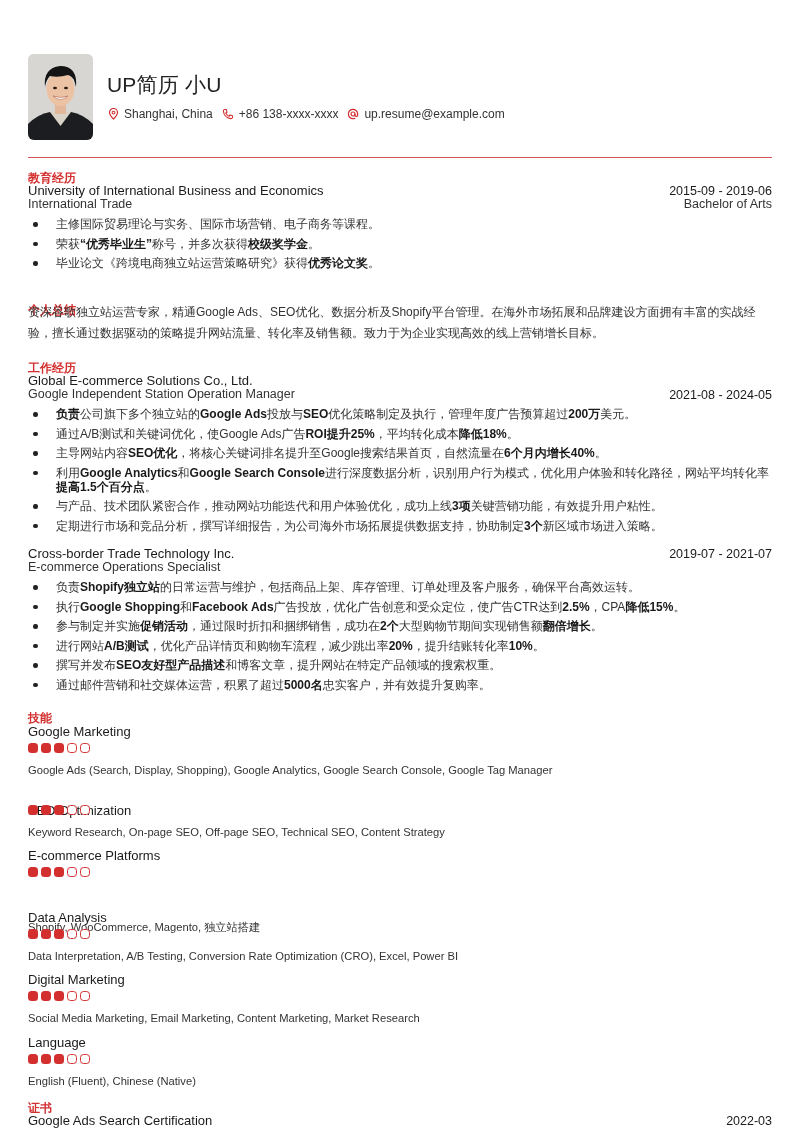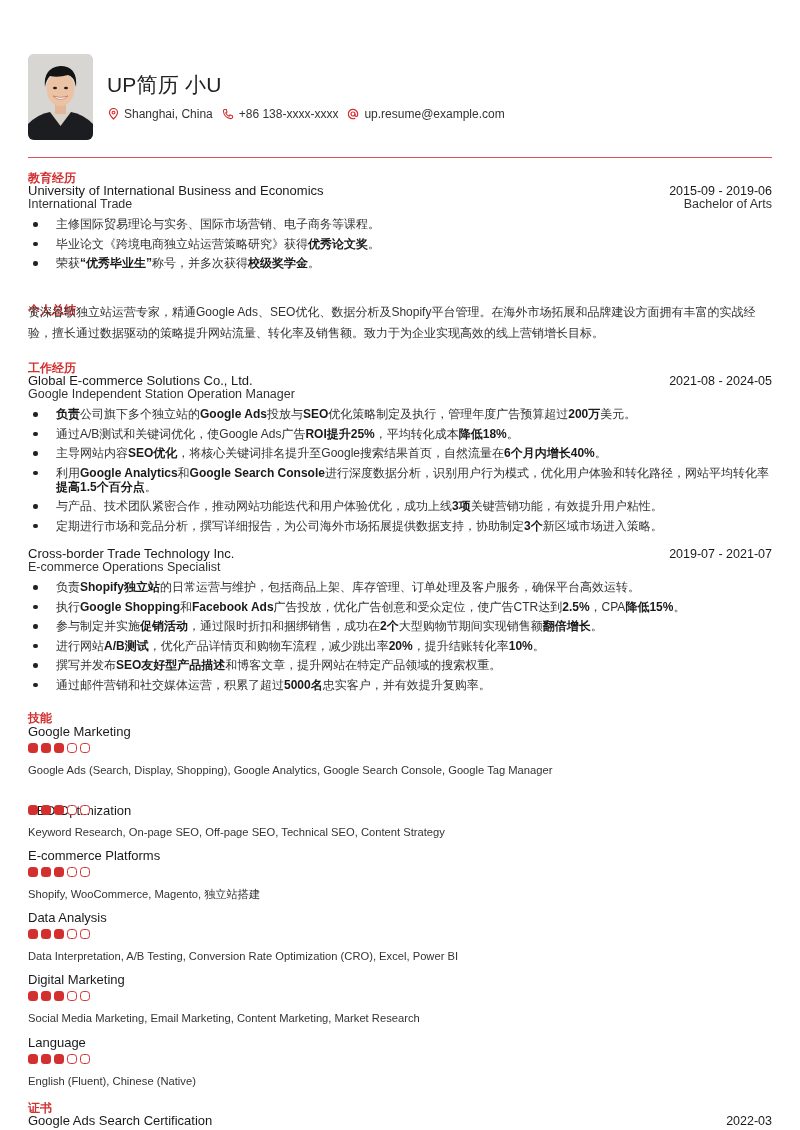--- a/index.html
+++ b/index.html
@@ -95,29 +95,29 @@
   <div class="row" style="top:184px;">
     <span class="org">University of International Business and Economics</span>
     <span class="date">2015-09 - 2019-06</span>
   </div>
   <div class="row" style="top:197px;">
     <span class="sub">International Trade</span>
     <span class="sub">Bachelor of Arts</span>
   </div>
   <ul class="bullets" style="top:217px;">
       <li><span>主修国际贸易理论与实务、国际市场营销、电子商务等课程。</span></li>
+      <li><span>荣获</span><b>“优秀毕业生”</b><span>称号，并多次获得</span><b>校级奖学金</b><span>。</span></li>
       <li><span>毕业论文《跨境电商独立站运营策略研究》获得</span><b>优秀论文奖</b><span>。</span></li>
-      <li><span>荣获</span><b>“优秀毕业生”</b><span>称号，并多次获得</span><b>校级奖学金</b><span>。</span></li>
     </ul>
 
   <div class="section-title" style="top:303px;">个人总结</div>
   <div class="summary" style="top:302px;">资深谷歌独立站运营专家，精通Google Ads、SEO优化、数据分析及Shopify平台管理。在海外市场拓展和品牌建设方面拥有丰富的实战经验，擅长通过数据驱动的策略提升网站流量、转化率及销售额。致力于为企业实现高效的线上营销增长目标。</div>
 
   <div class="section-title" style="top:361px;">工作经历</div>
-  <div class="row" style="top:374px;">
+  <div class="row" style="top:374px;flex-direction:column;">
     <span class="org">Global E-commerce Solutions Co., Ltd.</span>
     <span class="date">2021-08 - 2024-05</span>
   </div>
   <div class="row" style="top:387px;">
     <span class="sub">Google Independent Station Operation Manager</span>
   </div>
   <ul class="bullets" style="top:407px;">
       <li><b>负责</b><span>公司旗下多个独立站的</span><b>Google Ads</b><span>投放与</span><b>SEO</b><span>优化策略制定及执行，管理年度广告预算超过</span><b>200万</b><span>美元。</span></li>
       <li><span>通过A/B测试和关键词优化，使Google Ads广告</span><b>ROI提升25%</b><span>，平均转化成本</span><b>降低18%</b><span>。</span></li>
       <li><span>主导网站内容</span><b>SEO优化</b><span>，将核心关键词排名提升至Google搜索结果首页，自然流量在</span><b>6个月内增长40%</b><span>。</span></li>
@@ -163,21 +163,21 @@
       </div>
       <div class="skill-desc" style="top: 825px;">Keyword Research, On-page SEO, Off-page SEO, Technical SEO, Content Strategy</div>
       <div class="skill-name" style="top: 848px;">E-commerce Platforms</div>
       <div class="dots" style="top: 867px;">
         <span class="dot on"></span>
         <span class="dot on"></span>
         <span class="dot on"></span>
         <span class="dot off"></span>
         <span class="dot off"></span>
       </div>
-      <div class="skill-desc" style="top: 887px;">Shopify, WooCommerce, Magento, 独立站搭建</div>
+      <div class="skill-desc" style="top: 920px;">Shopify, WooCommerce, Magento, 独立站搭建</div>
       <div class="skill-name" style="top: 910px;">Data Analysis</div>
       <div class="dots" style="top: 929px;">
         <span class="dot on"></span>
         <span class="dot on"></span>
         <span class="dot on"></span>
         <span class="dot off"></span>
         <span class="dot off"></span>
       </div>
       <div class="skill-desc" style="top: 949px;">Data Interpretation, A/B Testing, Conversion Rate Optimization (CRO), Excel, Power BI</div>
       <div class="skill-name" style="top: 972px;">Digital Marketing</div>

